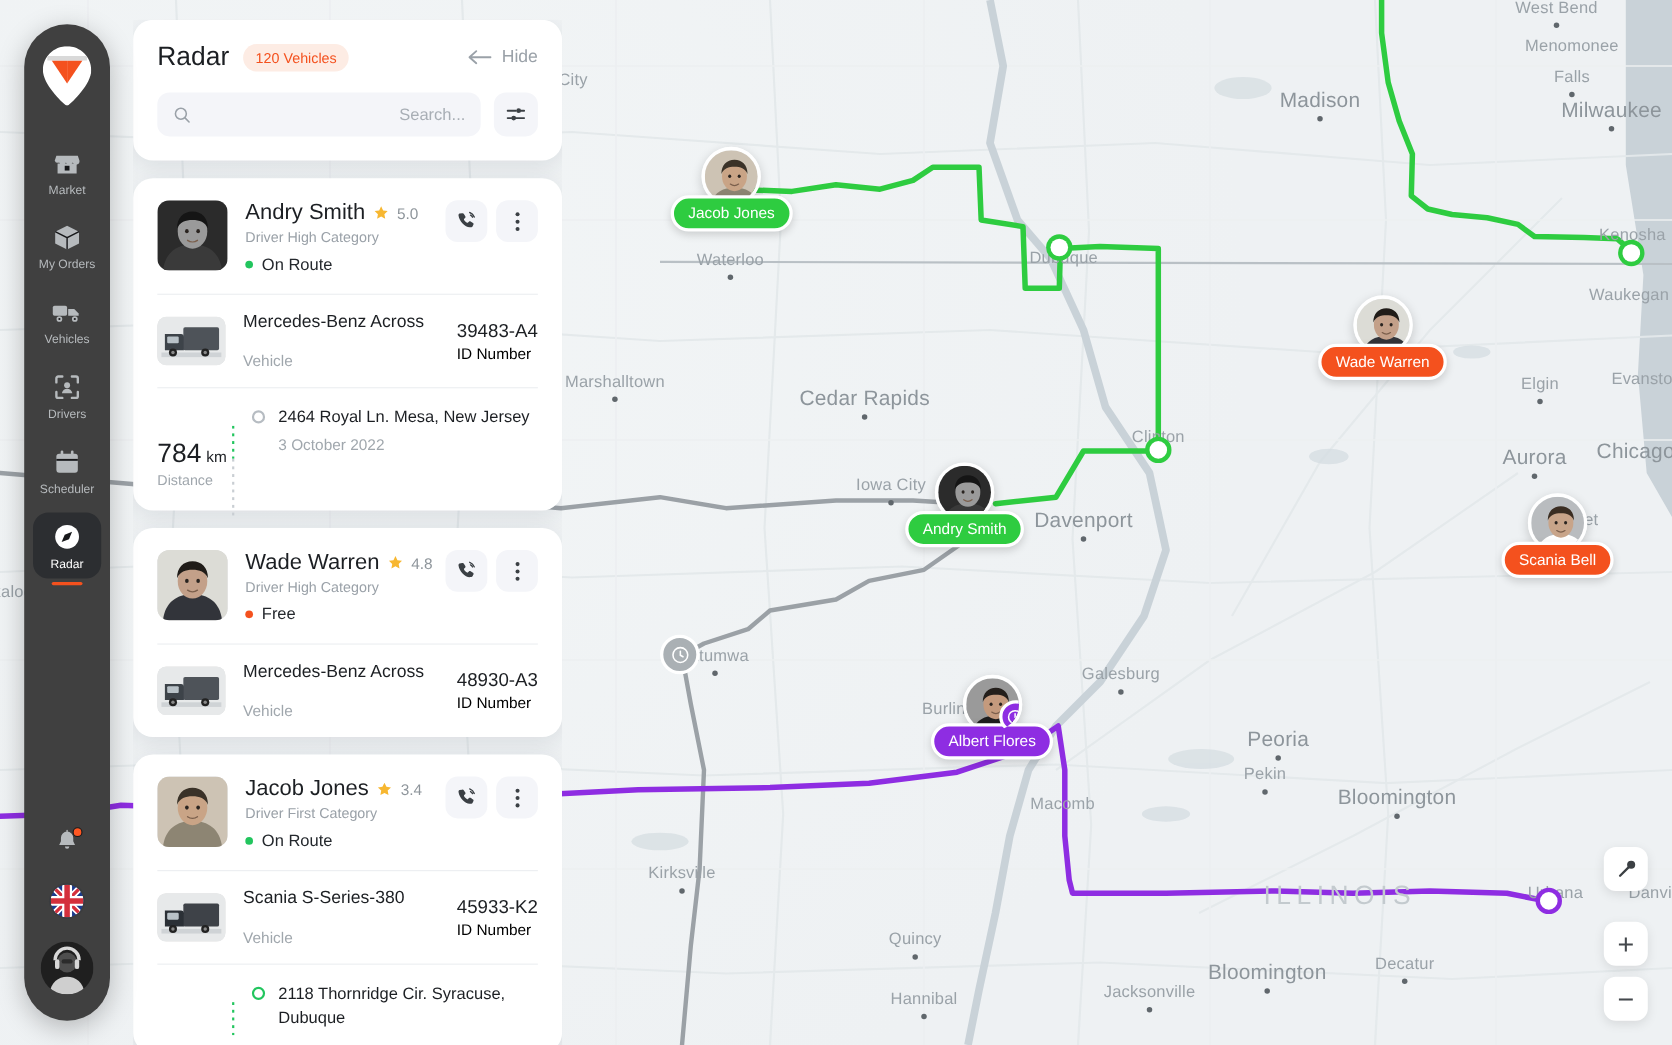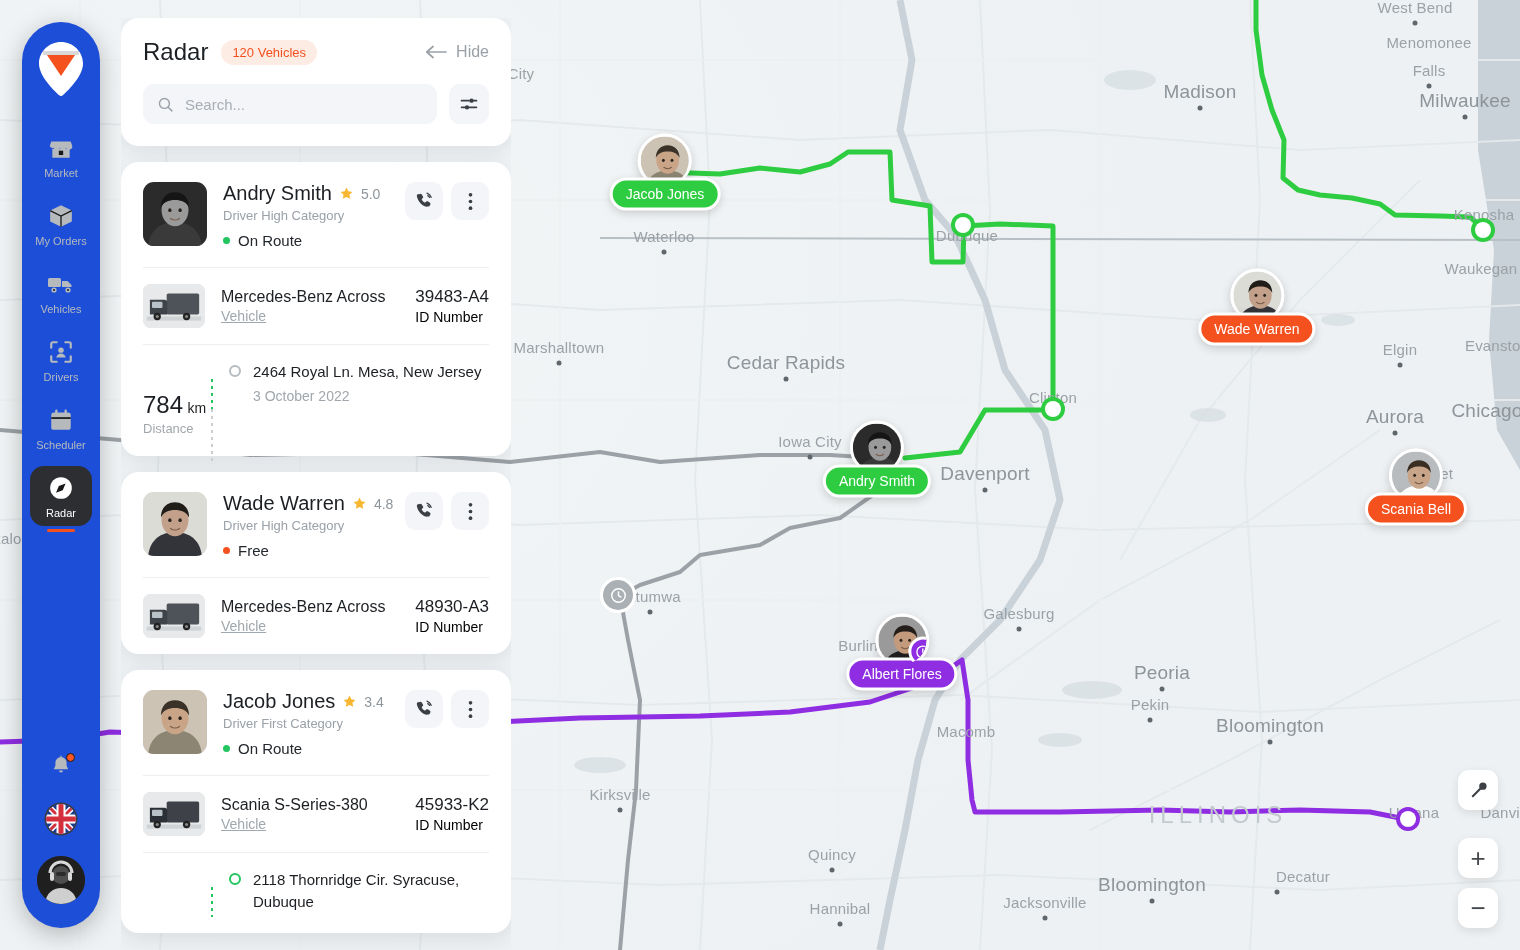--- a/index.html
+++ b/index.html
@@ -70,21 +70,21 @@
     position:absolute; width:36px; height:36px; border-radius:50%;
     background:#aab0b4; border:3px solid #fff;
     transform:translate(-50%,-50%); z-index:20;
     display:flex; align-items:center; justify-content:center;
   }
 
   
   #sidebar {
     position:absolute; left:22px; top:22px;
     width:78px; height:906px;
-    background:#1d4ed8; border-radius:39px;
+    background:#404040; border-radius:39px;
     display:flex; flex-direction:column; align-items:center;
     z-index:60;
     box-shadow:0 6px 24px rgba(0,0,0,.25);
   }
   #logo { margin-top:20px; width:44px; height:54px; }
   .nav-items { margin-top:30px; width:100%; }
   .nav-item {
     width:62px; margin:0 auto 8px; padding:9px 0 7px;
     border-radius:14px; text-align:center; cursor:pointer;
     position:relative;
@@ -146,20 +146,21 @@
   .search-row { display:flex; align-items:center; gap:12px; margin-top:18px; }
   .search-box {
     flex:1; height:40px; background:#f4f5f9; border-radius:11px;
     display:flex; align-items:center; padding:0 14px; gap:11px;
     cursor:text;
   }
   .search-box input {
     border:0; outline:0; background:transparent; flex:1;
     font-size:15px; color:#404040;
     font-family:"Liberation Sans", sans-serif;
+    text-align:right;
   }
   .search-box input::placeholder { color:#a8aeb5; }
   .filter-btn {
     width:40px; height:40px; background:#f4f5f9; border-radius:11px;
     display:flex; align-items:center; justify-content:center;
     cursor:pointer;
   }
 
   
   .drv-head { display:flex; align-items:flex-start; padding:20px 22px 18px; }
@@ -185,21 +186,21 @@
   .divider { height:1px; background:#eceef1; margin:0 22px; }
 
   
   .veh-row { display:flex; align-items:center; padding:16px 22px; }
   .veh-img {
     width:62px; height:44px; border-radius:8px;
     overflow:hidden; flex:none; position:relative; background:#e2e2e2;
   }
   .veh-main { margin-left:16px; flex:1; }
   .veh-name { font-size:16px; color:#1c1f23; }
-  .veh-sub { font-size:14px; color:#a0a7ad; margin-top:2px;text-decoration:underline; }
+  .veh-sub { font-size:14px; color:#a0a7ad; margin-top:18px; }
   .veh-id { text-align:left; }
   .veh-id .num { font-size:17px; color:#1c1f23; }
   .veh-id .sub { font-size:14px; color:#000000; margin-top:2px; }
 
   
   .route-row { display:flex; padding:16px 22px 20px; }
   .route-dist { width:86px; flex:none; padding-top:30px; }
   .route-dist .val { font-size:24px; color:#1c1f23; }
   .route-dist .unit { font-size:14px; color:#1c1f23; }
   .route-dist .cap { font-size:13px; color:#a0a7ad; margin-top:2px; }
@@ -375,21 +376,21 @@
       <div class="city-label" style="left: 620px; top: 794px;">Kirksville</div>
       <div class="city-dot" style="left: 620px; top: 810px;"></div>
       <div class="city-label" style="left: 832px; top: 854px;">Quincy</div>
       <div class="city-dot" style="left: 832px; top: 870px;"></div>
       <div class="city-label" style="left: 840px; top: 908px;">Hannibal</div>
       <div class="city-dot" style="left: 840px; top: 924px;"></div>
       <div class="city-label" style="left: 1045px; top: 902px;">Jacksonville</div>
       <div class="city-dot" style="left: 1045px; top: 918px;"></div>
       <div class="city-label big" style="left: 1152px; top: 885px;">Bloomington</div>
       <div class="city-dot" style="left: 1152px; top: 901px;"></div>
-      <div class="city-label" style="left: 1277px; top: 876px; margin-left: 26px;">Decatur</div>
+      <div class="city-label" style="left: 1277px; top: 876px;">Decatur</div>
       <div class="city-dot" style="left: 1277px; top: 892px;"></div>
       <div class="city-label" style="left: 1414px; top: 812px;">Urbana</div>
       <div class="city-label" style="left: 1508px; top: 812px;">Danville</div>
       <div class="city-label state" style="left: 1218px; top: 815px;">ILLINOIS</div>
       <div class="city-label" style="left: 442px; top: 514px;">Indianola</div>
       <div class="city-label" style="left: 10px; top: 538px;">Oskaloosa</div>
     </div>
 
   <div id="markers">
       <div class="marker" style="left: 665px; top: 172px;">

